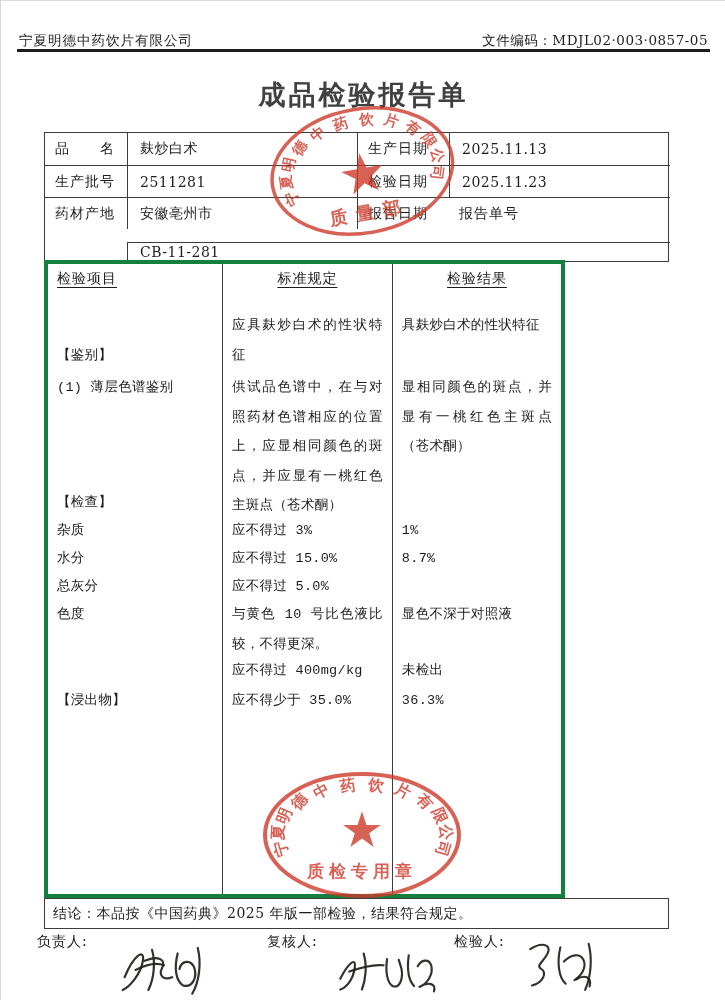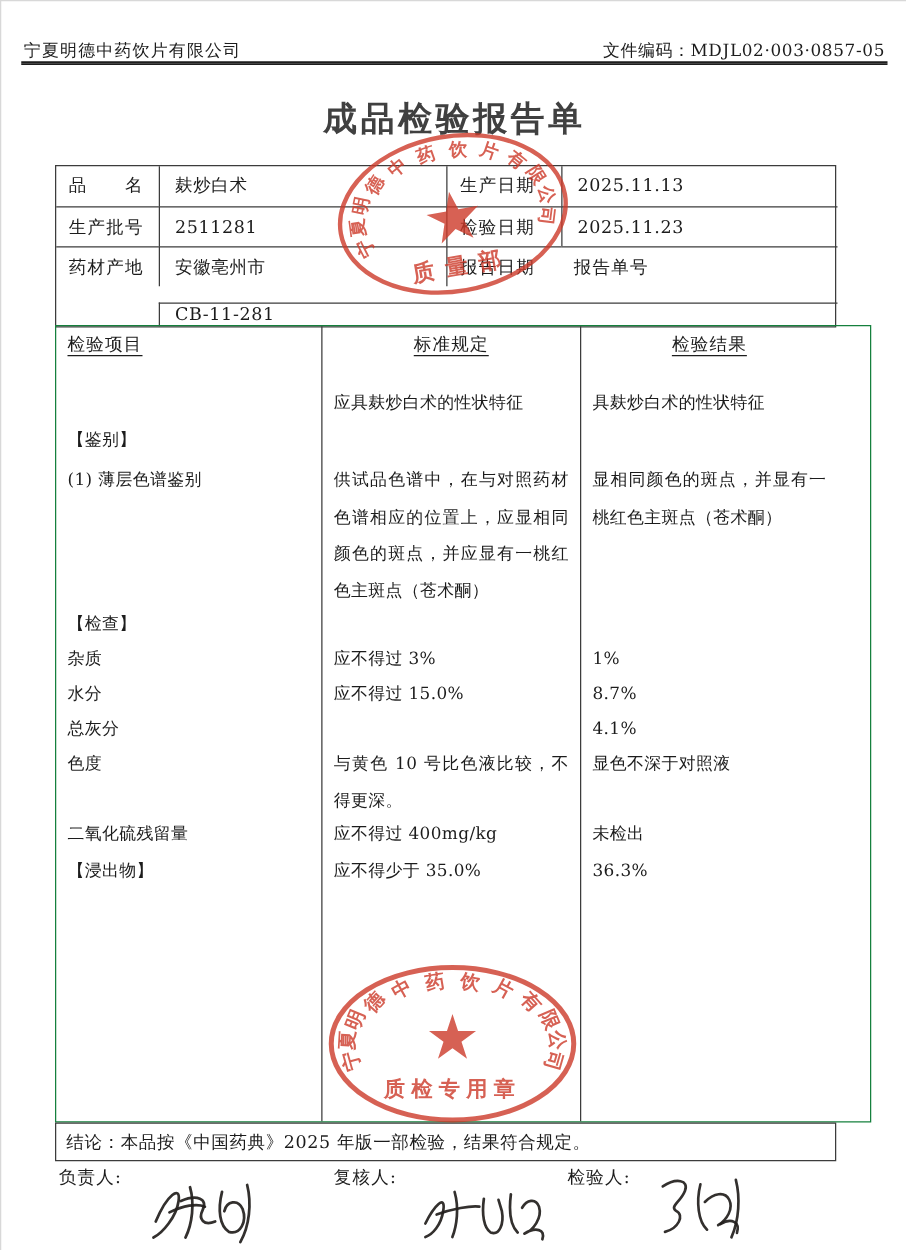--- a/index.html
+++ b/index.html
@@ -27,38 +27,38 @@
   .it-cell { display:flex; align-items:center; box-sizing:border-box;
              border-left:1px solid #3c3c3c; border-top:1px solid #3c3c3c;
              padding:0 10px; white-space:nowrap; overflow:hidden; }
   .it-cell.c0 { border-left:none; }
   .it-cell.r0 { border-top:none; }
   .it-cell.lab { letter-spacing:1px; }
   .it-cell.val { padding-left:12px; letter-spacing:.5px; }
   .it-cell.span3 { grid-column:2 / 5;margin-top:13px; }
 
   
-  .main-table { position:absolute; left:43px; top:259px; width:653px; height:638px;
-                border:1px solid #15803d; box-sizing:border-box; display:flex; font-size:13.5px; }
+  .main-table { position:absolute; left:43px; top:259px; width:521px; height:638px;
+                border:4px solid #15803d; box-sizing:border-box; display:flex; font-size:13.5px;font-family:Liberation Mono, monospace; }
   .m-col { position:relative; height:100%; box-sizing:border-box; }
   .m-col.c1 { width:212px; }
   .m-col.c2 { width:207px; border-left:1px solid #3c3c3c; }
   .m-col.c3 { width:206px; border-left:1px solid #3c3c3c; }
   .m-head { position:absolute; top:6px; left:0; right:0; text-align:center;
             font-size:14px; text-decoration:underline; text-underline-offset:4px; letter-spacing:1px; }
   .m-col.c1 .m-head { text-align:left; padding-left:9px; }
   .m-line { position:absolute; left:9px; right:9px; line-height:29.5px;
             text-align:justify; letter-spacing:.3px; }
 
   
   .conclusion-row { position:absolute; left:43px; top:897px; width:625px; height:31px;
                     border:1px solid #3c3c3c; box-sizing:border-box;
                     display:flex; align-items:center; padding-left:8px; font-size:14px; letter-spacing:.5px; }
   .sig-label { position:absolute; top:932px; font-size:14px; letter-spacing:1px; }
-  .sig-label.s1 { left:46px; } .sig-label.s2 { left:266px; } .sig-label.s3 { left:453px; }
+  .sig-label.s1 { left:36px; } .sig-label.s2 { left:266px; } .sig-label.s3 { left:453px; }
   .sig-svg { position:absolute; }
   .sig-svg path { fill:none; stroke:#221e1c; stroke-width:2.4; stroke-linecap:round; stroke-linejoin:round; opacity:.92; }
 
   
   .stamp { position:absolute; opacity:.8; pointer-events:none; }
   .stamp-ring { fill:none; }
   .stamp-arc, .stamp-word { text-anchor:middle; font-family:"DejaVu Serif","Liberation Serif",serif; font-weight:bold; }
 </style>
 </head>
 <body>
@@ -92,40 +92,39 @@
   <div class="main-table">
     <div class="m-col c1">
       <div class="m-head">检验项目</div>
       <div class="m-line" style="top:77px">【鉴别】</div>
       <div class="m-line" style="top:109px">(1) 薄层色谱鉴别</div>
       <div class="m-line" style="top:224px">【检查】</div>
       <div class="m-line" style="top:252px">杂质</div>
       <div class="m-line" style="top:280px">水分</div>
       <div class="m-line" style="top:308px">总灰分</div>
       <div class="m-line" style="top:336px">色度</div>
-      <div class="m-line" style="top:392px">二氧化硫残留量</div>
       <div class="m-line" style="top:422px">【浸出物】</div>
     </div>
     <div class="m-col c2">
       <div class="m-head">标准规定</div>
       <div class="m-line" style="top:47px">应具麸炒白术的性状特征</div>
       <div class="m-line" style="top:109px">供试品色谱中，在与对照药材色谱相应的位置上，应显相同颜色的斑点，并应显有一桃红色主斑点（苍术酮）</div>
       <div class="m-line" style="top:252px">应不得过 3%</div>
       <div class="m-line" style="top:280px">应不得过 15.0%</div>
+      <div class="m-line" style="top:308px">应不得过 5.0%</div>
       <div class="m-line" style="top:336px">与黄色 10 号比色液比较，不得更深。</div>
       <div class="m-line" style="top:392px">应不得过 400mg/kg</div>
       <div class="m-line" style="top:422px">应不得少于 35.0%</div>
     </div>
     <div class="m-col c3">
       <div class="m-head">检验结果</div>
       <div class="m-line" style="top:47px">具麸炒白术的性状特征</div>
       <div class="m-line" style="top:109px">显相同颜色的斑点，并显有一桃红色主斑点（苍术酮）</div>
       <div class="m-line" style="top:252px">1%</div>
       <div class="m-line" style="top:280px">8.7%</div>
-      <div class="m-line" style="top:308px">4.1%</div>
       <div class="m-line" style="top:336px">显色不深于对照液</div>
       <div class="m-line" style="top:392px">未检出</div>
       <div class="m-line" style="top:422px">36.3%</div>
     </div>
   </div>
 
   <div class="conclusion-row">
     <span>结论：本品按《中国药典》2025 年版一部检验，结果符合规定。</span>
   </div>
 

